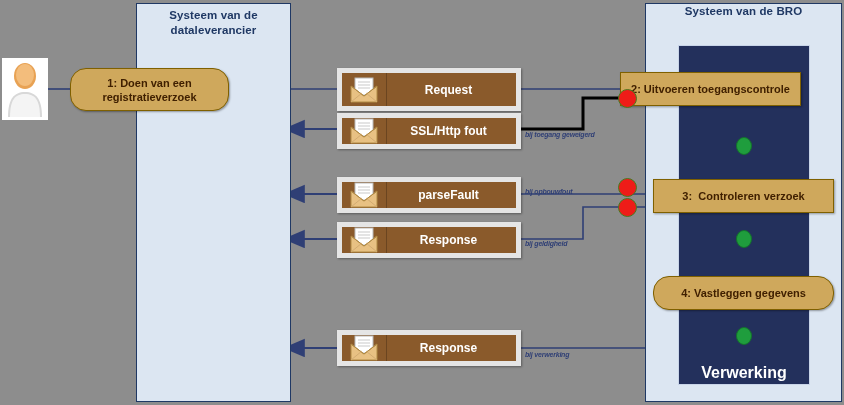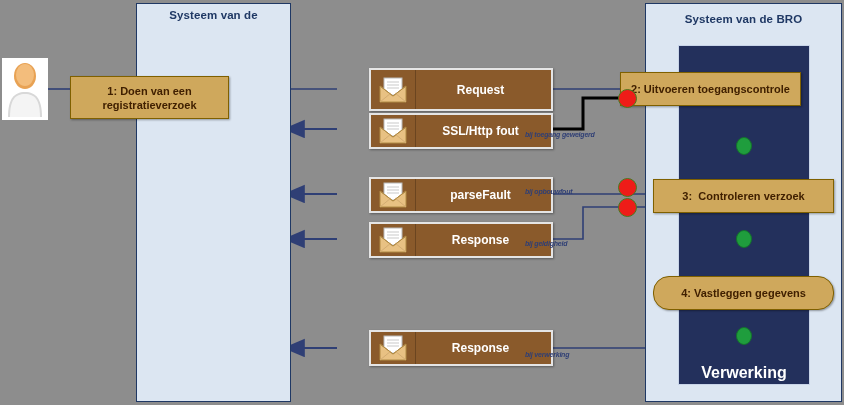--- a/index.html
+++ b/index.html
@@ -60,26 +60,25 @@
     font-size:11px;
     line-height:14px;
     box-shadow:1px 1px 2px rgba(0,0,0,.35);
     white-space:pre;
   }
 
   
   .msg{
     position:absolute;
     background:#8a5a2b;
-    border:2px solid #e5e5e5;
+    border:5px solid #e5e5e5;
     box-sizing:border-box;
     display:flex;
     align-items:center;
     box-shadow:1px 1px 2px rgba(0,0,0,.35);
-    margin-left:32px;
   }
   .msg .env{
     width:44px;height:100%;
     display:flex;align-items:center;justify-content:center;
     border-right:1px solid #6b4520;
     flex:none;
     background:#8a5a2b;
   }
   .msg .lbl{
     flex:1;
@@ -155,40 +154,41 @@
     <line x1="337" y1="348" x2="285" y2="348" stroke="#2f3f75" stroke-width="2.2" marker-end="url(#arrW)"></line>
 
     <line x1="744" y1="108" x2="744" y2="176" stroke="#ffffff" stroke-width="1.6" marker-end="url(#arrWhite)"></line>
     <line x1="744" y1="213" x2="744" y2="272" stroke="#ffffff" stroke-width="1.6" marker-end="url(#arrWhite)"></line>
     <line x1="744" y1="310" x2="744" y2="350" stroke="#ffffff" stroke-width="1.6"></line>
   </svg>
 
   <div class="lane" style="left:136px;top:3px;width:155px;height:399px;"></div>
   <div class="lane-title" style="left:136px;top:8px;width:155px;">
     <div>Systeem van de</div>
+    <div>dataleverancier</div>
   </div>
 
   <div class="lane" style="left:645px;top:3px;width:197px;height:399px;"></div>
-  <div class="lane-title" style="left:645px;top:12px;width:197px;">
+  <div class="lane-title" style="left:645px;top:4px;width:197px;">
     <div>Systeem van de BRO</div>
   </div>
 
   <div class="band" style="left:678px;top:45px;width:132px;height:340px;"></div>
   <div class="band-label" style="left:678px;top:364px;width:132px;">Verwerking</div>
 
   <div class="actor" style="left:2px;top:58px;width:46px;height:62px;">
     <svg width="40" height="56" viewBox="0 0 40 56">
       <ellipse cx="20" cy="15" rx="11" ry="13" fill="#e8a254"></ellipse>
       <ellipse cx="20" cy="14" rx="9" ry="11" fill="#f3bd7c"></ellipse>
       <path d="M3,56 C3,38 9,31 20,31 C31,31 37,38 37,56 Z" fill="#d8d8d8"></path>
       <path d="M5,56 C5,39 10,33 20,33 C30,33 35,39 35,56 Z" fill="#f4f4f4"></path>
     </svg>
   </div>
 
-  <div class="step" style="left:70px;top:76px;width:159px;height:43px;">1: Doen van een
+  <div class="step" style="left:70px;top:68px;width:159px;height:43px;border-radius:16px;">1: Doen van een
 registratieverzoek</div>
 
   <div class="step" style="left:620px;top:72px;width:181px;height:34px;">2: Uitvoeren toegangscontrole</div>
 
   <div class="step" style="left:653px;top:179px;width:181px;height:34px;">3:  Controleren verzoek</div>
 
   <div class="step" style="left:653px;top:276px;width:181px;height:34px;border-radius:16px;">4: Vastleggen gegevens</div>
 
   <div class="msg" style="left:337px;top:68px;width:184px;height:43px;">
     <span class="env">

